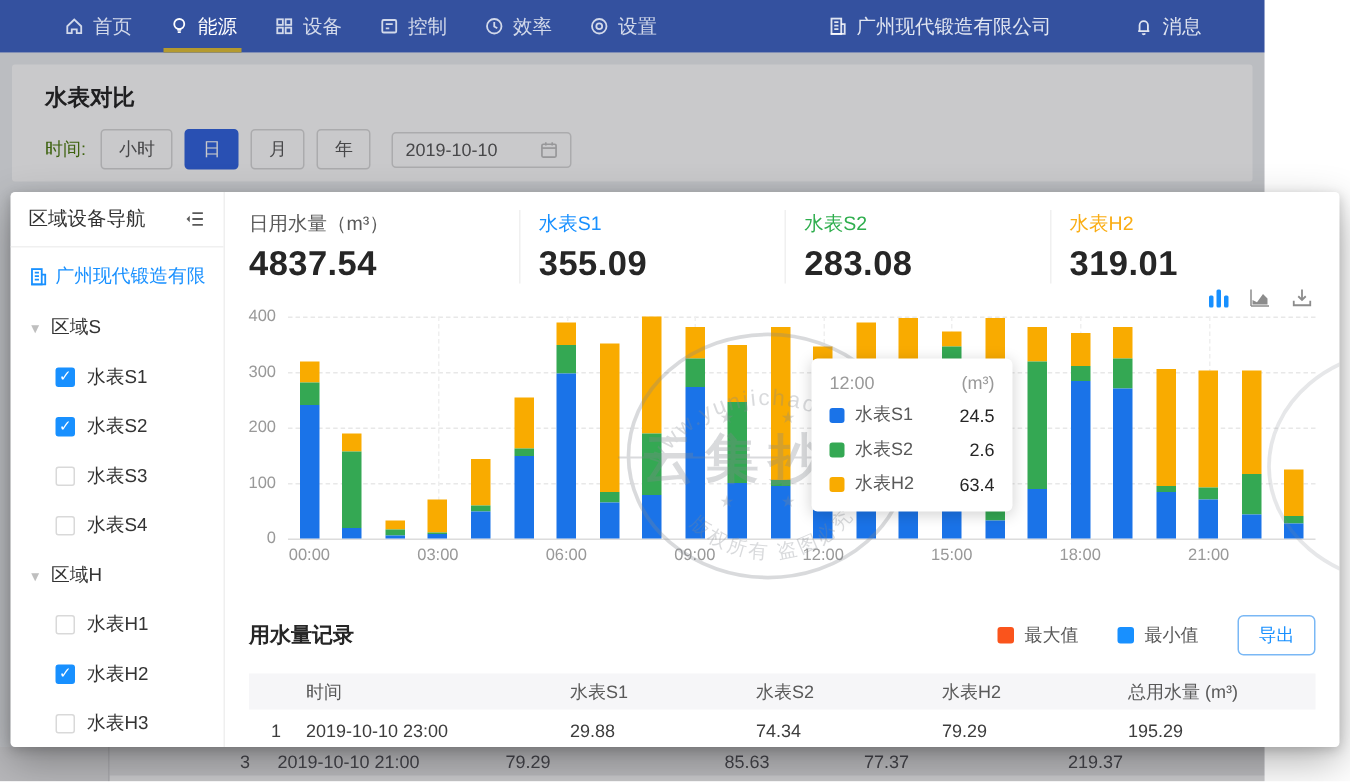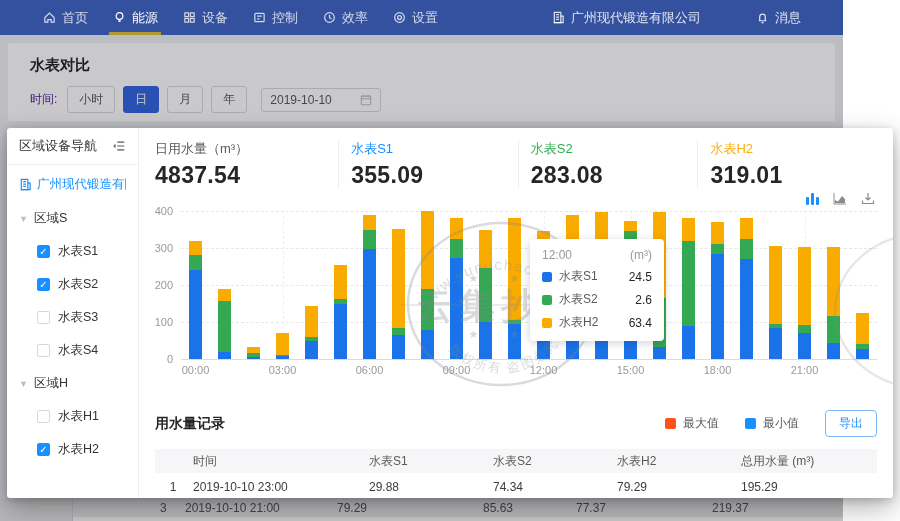--- a/index.html
+++ b/index.html
@@ -13,38 +13,38 @@
   .nav-item.active { color:#fff; }
   .nav-item.active::after { content:''; position:absolute; left:9px; right:9px; bottom:0; height:3px; background:#b49a2f; }
   .nav-spacer { flex:1; }
   .nav-right { display:flex; align-items:center; gap:30px; color:rgba(255,255,255,.85); }
   .nav-icon { display:inline-flex; width:14px; height:14px; align-items:center; justify-content:center; }
   .nav-icon svg { width:13px; height:13px; stroke:currentColor; fill:none; stroke-width:1.3; }
 
   .filter-panel { position:absolute; left:8px; top:43px; width:827px; height:78px; background:#fff; border-radius:2px; padding:13px 22px; }
   .filter-title { font-size:15px; font-weight:600; color:#262626; }
   .filter-row { margin-top:11px; display:flex; align-items:center; }
-  .time-label { font-size:12px; color:#4c1d95; margin-right:10px; }
+  .time-label { font-size:12px; color:#4d7c0f; margin-right:10px; }
   .opt-btn { border:1px solid #d9d9d9; background:#fff; border-radius:3px; font-size:12px; color:#595959; padding:4px 11px; margin-right:8px; cursor:pointer; white-space:nowrap; }
   .opt-btn.active { background:#3364e0; border-color:#3364e0; color:#fff; }
   .date-input { margin-left:6px; width:120px; border:1px solid #d9d9d9; border-radius:3px; background:#fff; display:flex; align-items:center; justify-content:space-between; padding:4px 8px; font-size:12px; color:#595959; cursor:pointer; }
   .date-input svg { width:12px; height:12px; stroke:#bfbfbf; fill:none; stroke-width:1.3; }
 
   .bg-bottom { position:absolute; left:0; top:498px; width:843px; height:23px; background:#fff; }
   .bg-row { position:absolute; left:0; top:0; width:843px; height:19px; background:#ececee; }
   .bg-row span { position:absolute; top:3px; font-size:12px; color:#55555a; white-space:nowrap; }
   .bg-leftcol { position:absolute; left:0; top:0; width:73px; height:23px; background:#e9e9eb; border-right:1px solid #d8d8da; }
 
   .dim { position:absolute; left:0; top:35px; width:843px; height:486px; background:rgba(8,10,18,.22); z-index:1; }
 
   
   .modal { position:absolute; left:7px; top:128px; width:886px; height:370px; background:#fff; border-radius:3px; display:flex; z-index:2; overflow:hidden; box-shadow:0 10px 28px rgba(0,0,0,.30), 0 2px 8px rgba(0,0,0,.18); }
 
   
-  .sidebar { width:132px; border-right:1px solid #efefef; flex:none; }
+  .sidebar { width:143px; border-right:1px solid #efefef; flex:none; }
   .sb-header { height:37px; display:flex; align-items:center; justify-content:space-between; padding:0 12px; border-bottom:1px solid #f0f0f0; font-size:13px; color:#333; }
   .fold-icon { cursor:pointer; display:inline-flex; }
   .fold-icon svg { width:14px; height:14px; stroke:#595959; stroke-width:1.4; fill:#595959; }
   .sb-company { display:flex; align-items:center; gap:5px; padding:11px 12px 5px; color:#1890ff; font-size:12.5px; cursor:pointer; }
   .sb-company svg { width:13px; height:13px; stroke:#1890ff; fill:none; stroke-width:1.3; flex:none; }
   .sb-company .txt { white-space:nowrap; overflow:hidden; }
   .tree { padding-top:4px; }
   .tree-group { display:flex; align-items:center; gap:6px; padding:8px 12px; font-size:12.5px; color:#333; cursor:pointer; }
   .caret { font-size:9px; color:#bfbfbf; }
   .tree-item { display:flex; align-items:center; gap:8px; padding:8px 12px 8px 30px; font-size:12.5px; color:#333; cursor:pointer; }
@@ -276,20 +276,24 @@
             <span>区域H</span>
           </div>
           <div class="tree-item">
             <span class="checkbox"></span>
             <span>水表H1</span>
           </div>
           <div class="tree-item">
             <span class="checkbox checked">✓</span>
             <span>水表H2</span>
           </div>
+          <div class="tree-item">
+            <span class="checkbox"></span>
+            <span>水表H3</span>
+          </div>
         </div>
     </aside>
 
     <section class="main">
       <div class="stats" id="stats">
           <div class="stat">
             <div class="stat-label" style="color:#595959">日用水量（m³）</div>
             <div class="stat-value">4837.54</div>
           </div>
           <div class="stat">

